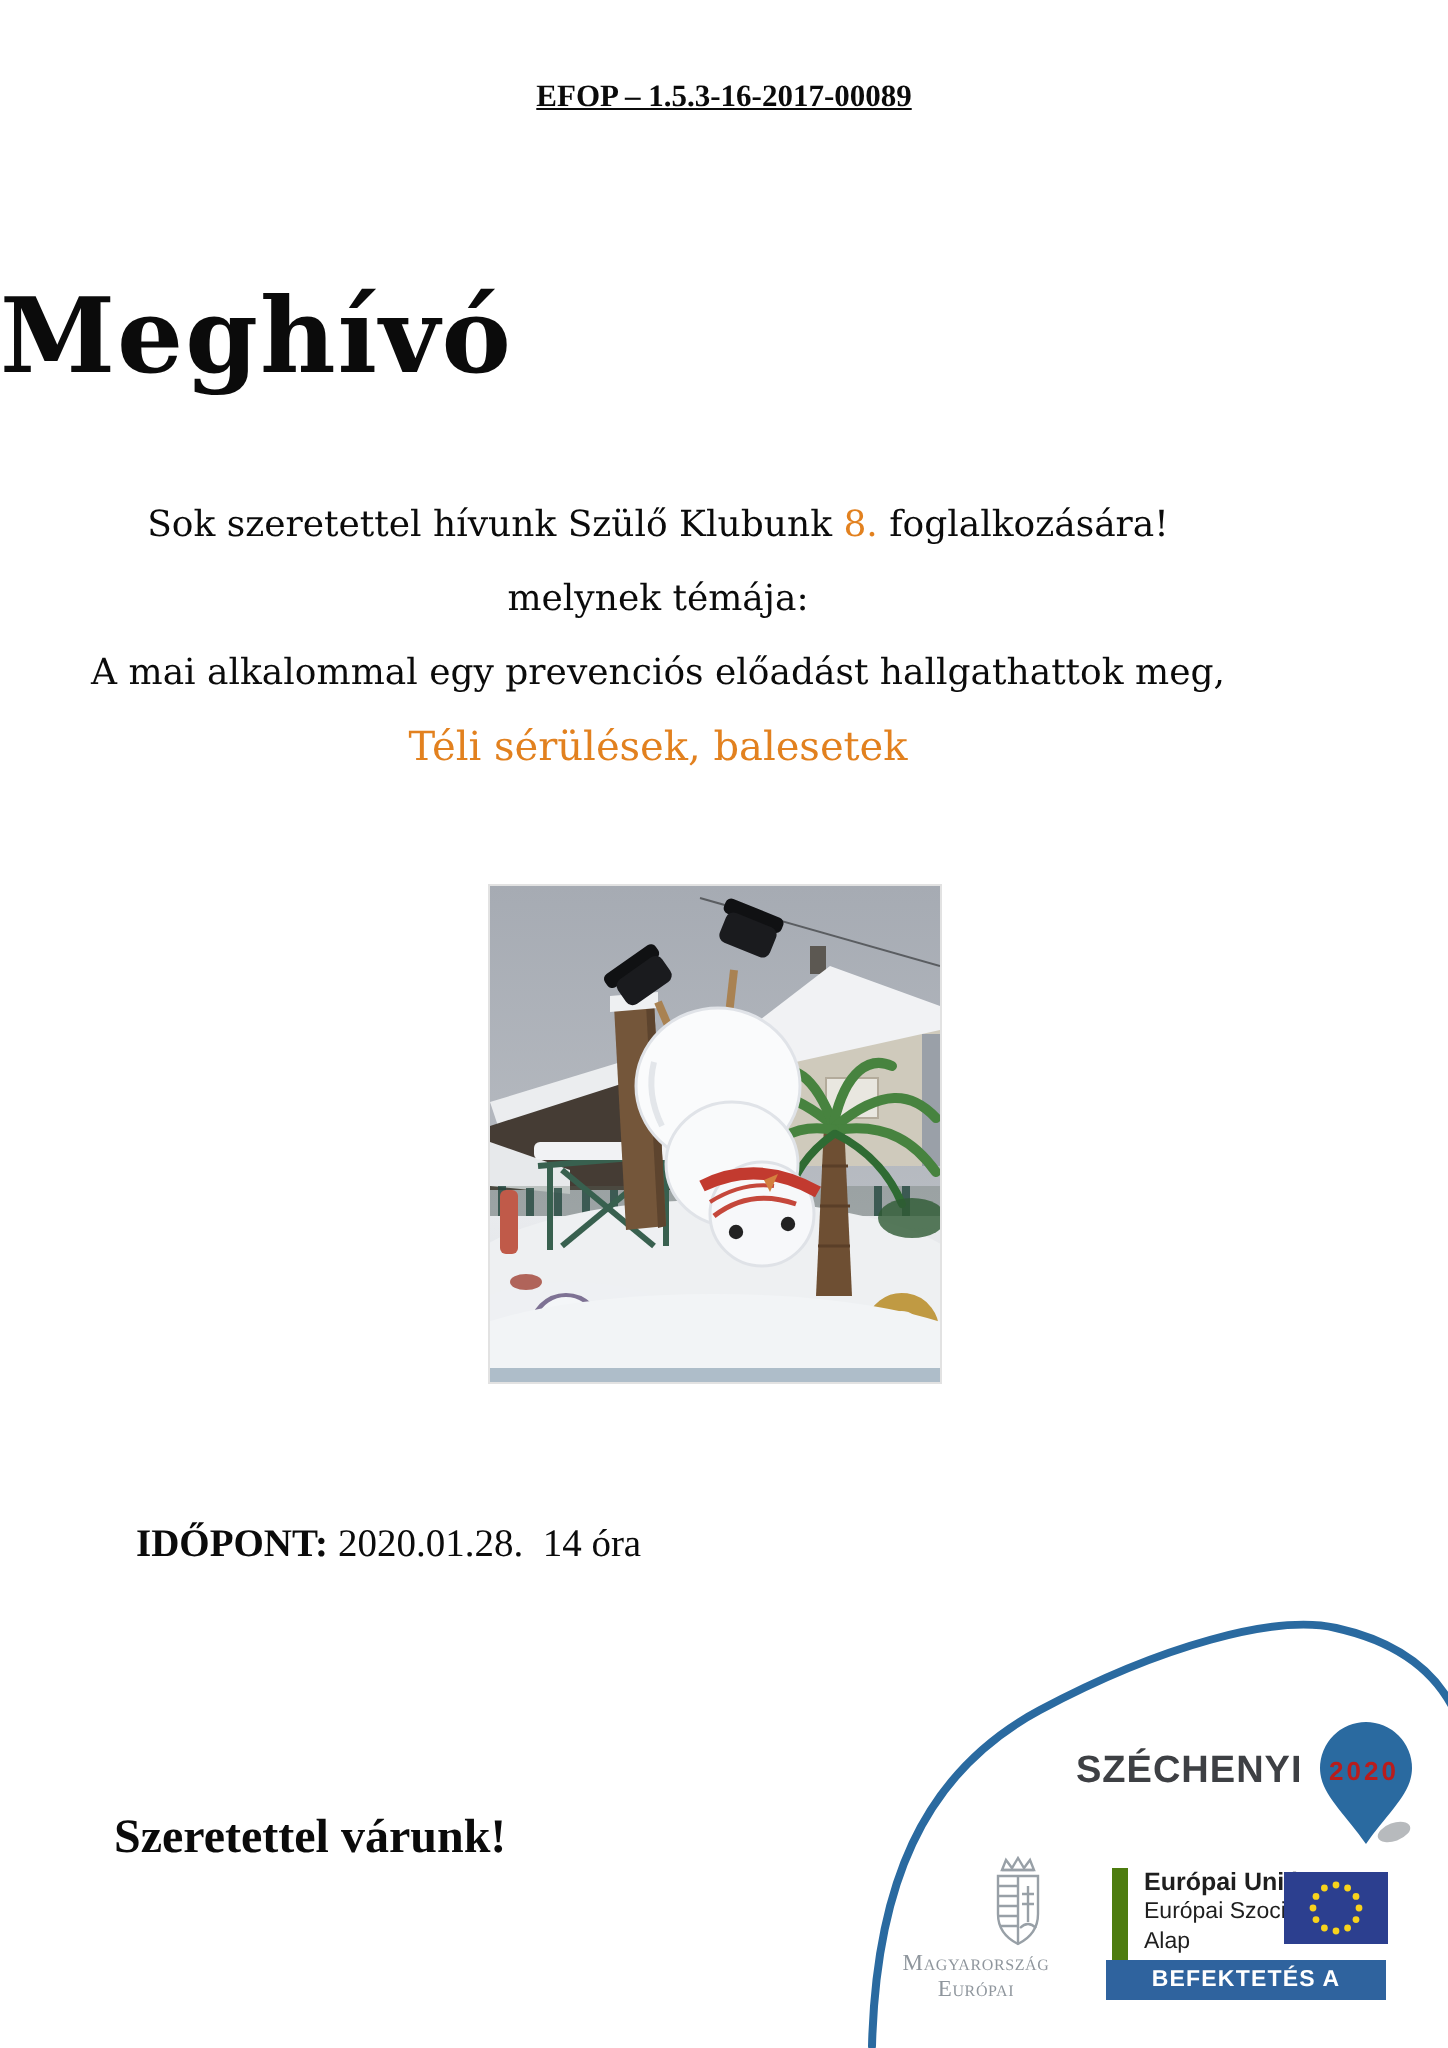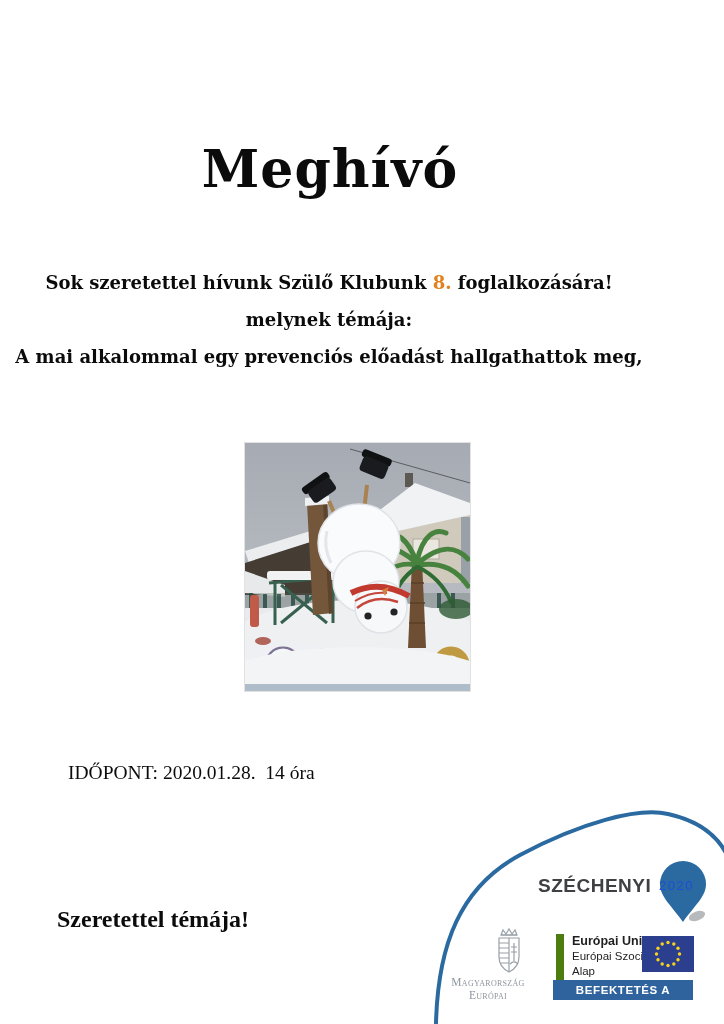--- a/index.html
+++ b/index.html
@@ -3,71 +3,73 @@
 <meta charset="utf-8">
 <style>
   html,body{margin:0;padding:0;background:#ffffff;}
   .page{position:relative;width:724px;height:1024px;background:#ffffff;overflow:hidden;
         font-family:"Liberation Serif",serif;color:#0b0b0b;}
   
   .hdr{position:absolute;top:39px;left:0;width:724px;text-align:center;
        font-weight:bold;font-size:15.5px;line-height:19px;}
   .hdr .u{text-decoration:underline;}
   
-  .doc-title{position:absolute;top:138px;left:0;width:660px;text-align:center;
+  .doc-title{position:absolute;top:138px;left:0;width:660px;text-align:left;
        font-family:"DejaVu Serif",serif;font-weight:bold;font-size:52px;letter-spacing:1px;}
   
   .intro{position:absolute;top:244px;left:0;width:658px;text-align:center;
-       font-family:"DejaVu Serif",serif;font-weight:bold;font-size:18px;line-height:37px;margin-top:20px;}
+       font-family:"DejaVu Serif",serif;font-weight:normal;font-size:18px;line-height:37px;}
   .intro .accent{color:#e2811f;}
   .intro .topic{color:#e2811f;font-size:20px;}
   
   .photo{position:absolute;left:245px;top:443px;width:225px;height:248px;outline:1px solid #e2e2e2;}
   
   .detail{position:absolute;left:68px;font-size:19.5px;white-space:pre;}
-  .detail b{font-weight:normal;}
+  .detail b{font-weight:bold;}
   .detail.time{top:762px;}
   .detail.venue{top:812px;}
   
   .closing{position:absolute;left:57px;top:906px;font-size:24px;font-weight:bold;}
   
   .deco-svg{position:absolute;left:420px;top:795px;width:304px;height:229px;}
   .szech-name{position:absolute;left:538px;top:875px;width:112px;text-align:center;
        font-family:"Liberation Sans",sans-serif;font-weight:800;font-size:19px;
        letter-spacing:.5px;color:#3e4044;}
-  .szech-year{position:absolute;left:659px;top:878px;width:46px;
-       font-family:"Liberation Sans",sans-serif;font-weight:normal;font-size:13px;
-       letter-spacing:1.5px;color:#1d4ed8;}
+  .szech-year{position:absolute;left:659px;top:878px;width:46px;text-align:center;
+       font-family:"Liberation Sans",sans-serif;font-weight:bold;font-size:13px;
+       letter-spacing:1.5px;color:#b91c1c;}
   .gov-coat{position:absolute;left:492px;top:926px;width:34px;height:50px;}
   .gov-text{position:absolute;left:438px;top:976px;width:100px;text-align:center;
        font-family:"Liberation Serif",serif;font-variant:small-caps;font-size:11.5px;
        line-height:12.5px;letter-spacing:.3px;color:#8f969d;}
   .eu-block{position:absolute;left:556px;top:934px;height:50px;border-left:8px solid #4d7c0f;
        padding-left:8px;font-family:"Liberation Sans",sans-serif;color:#1f1f1f;
        font-size:11.5px;line-height:15px;}
   .eu-block .b1{font-weight:bold;font-size:12.5px;}
   .eu-flag{position:absolute;left:642px;top:936px;width:52px;height:36px;background:#2c3f8f;}
   .banner{position:absolute;left:553px;top:980px;width:140px;height:20px;background:#2f639e;
        color:#ffffff;font-family:"Liberation Sans",sans-serif;font-weight:bold;font-size:11.5px;
        letter-spacing:.6px;text-align:center;line-height:20px;}
 </style>
 </head>
 <body>
 
 <div class="page">
 
   <div class="hdr">
+    <div><span class="u">EFOP – 1.5.3-16-2017-00089</span></div>
   </div>
 
   <div class="doc-title">Meghívó</div>
 
   <div class="intro">
     <div><span>Sok szeretettel hívunk Szülő Klubunk </span><span class="accent">8.</span><span> foglalkozására!</span></div>
     <div>melynek témája:</div>
     <div>A mai alkalommal egy prevenciós előadást hallgathattok meg,</div>
+    <div class="topic">Téli sérülések, balesetek</div>
   </div>
 
   <svg class="photo" viewBox="0 0 225 248" xmlns="http://www.w3.org/2000/svg">
     <defs>
       <linearGradient id="sky" x1="0" y1="0" x2="0" y2="1">
         <stop offset="0" stop-color="#a6abb3"></stop>
           <stop offset="1" stop-color="#b9bdc3"></stop>
       </linearGradient>
       <linearGradient id="ground" x1="0" y1="0" x2="0" y2="1">
         <stop offset="0" stop-color="#e9ebee"></stop>
@@ -179,21 +181,21 @@
       <path d="M64,220 A15,15 0 0 1 92,220" stroke="#f4f6f8" stroke-width="5"></path>
       <path d="M110,224 A16,16 0 0 1 140,224" stroke="#f4f6f8" stroke-width="5"></path>
     </g>
     <ellipse cx="112" cy="238" rx="140" ry="34" fill="#f2f4f6"></ellipse>
     <ellipse cx="18" cy="198" rx="8" ry="4" fill="#b0645a"></ellipse>
     <rect x="0" y="241" width="225" height="7" fill="#aebdc9"></rect>
   </svg>
 
   <div class="detail time"><b>IDŐPONT:</b><span> 2020.01.28.  14 óra</span></div>
 
-  <div class="closing">Szeretettel témája!</div>
+  <div class="closing">Szeretettel várunk!</div>
 
   <svg class="deco-svg" viewBox="0 0 304 229" xmlns="http://www.w3.org/2000/svg">
     <path d="M 16 228 C 18 150 40 92 100 60 C 160 28 218 12 248 19 C 275 25 297 38 308 62" stroke="#2a6aa0" stroke-width="4" fill="none" stroke-linecap="round"></path>
     <ellipse cx="277" cy="121" rx="8.5" ry="4.5" fill="#b7babd" transform="rotate(-20 277 121)"></ellipse>
     <path d="M 263 127 C 252 111 240 102 240 89 A 23 23 0 1 1 286 89 C 286 102 274 111 263 127 Z" fill="#2a6aa0"></path>
   </svg>
   <div class="szech-name">SZÉCHENYI</div>
   <div class="szech-year">2020</div>
 
   <svg class="gov-coat" viewBox="0 0 34 50" xmlns="http://www.w3.org/2000/svg">

